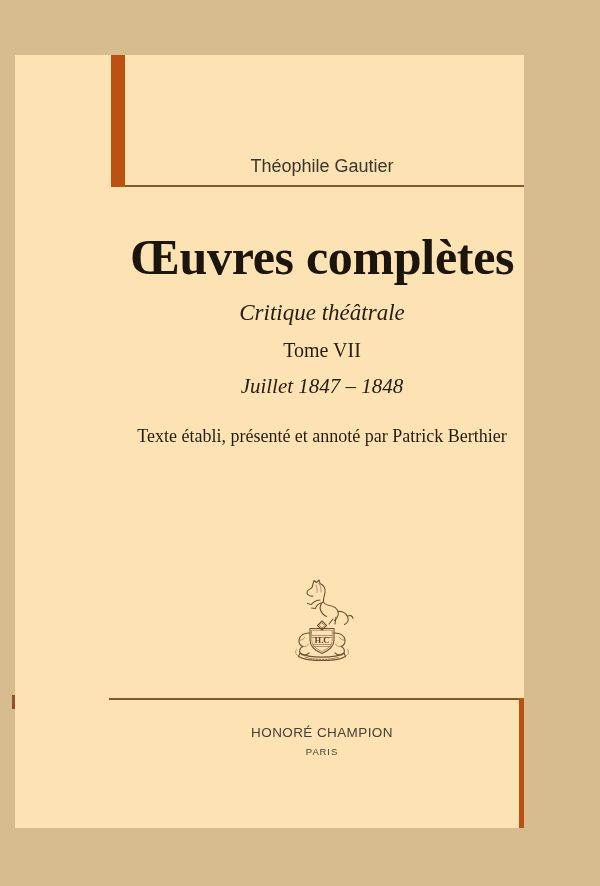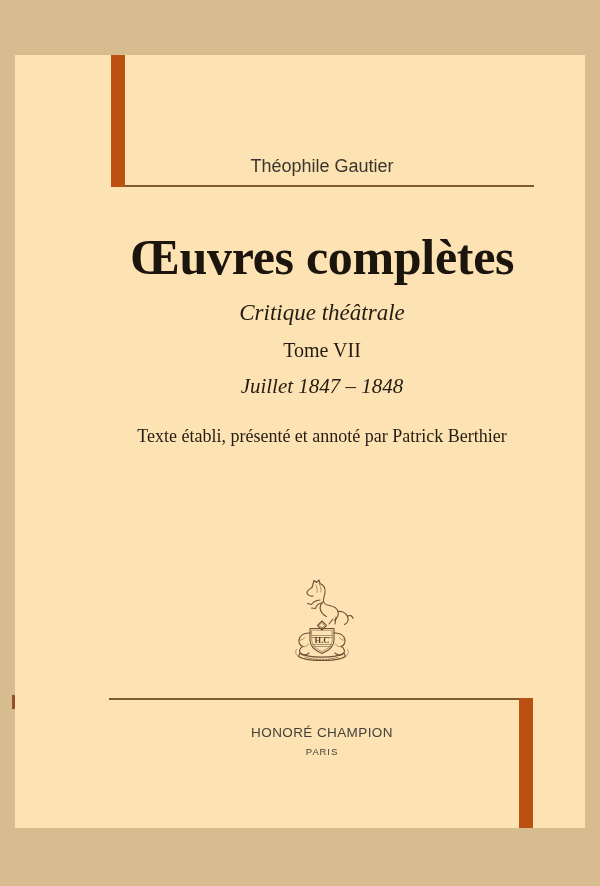--- a/index.html
+++ b/index.html
@@ -1,17 +1,17 @@
 <!DOCTYPE html>
 <html><head>
 <meta charset="utf-8">
 <style>
   html,body{margin:0;padding:0;background:#d6bc8f;}
   #stage{
-    position:relative;width:600px;height:886px;overflow:hidden;
+    position:relative;width:524px;height:886px;overflow:hidden;
     background:#d6bc8f;
     font-family:"Liberation Serif","DejaVu Serif",serif;
   }
   #panel{
     position:absolute;left:15px;top:55px;width:570px;height:773px;
     background:#fde3b3;
   }
   
   .rule{position:absolute;height:1.5px;background:#7d5c2a;}
   #rule-top{left:111px;top:185px;width:423px;}

